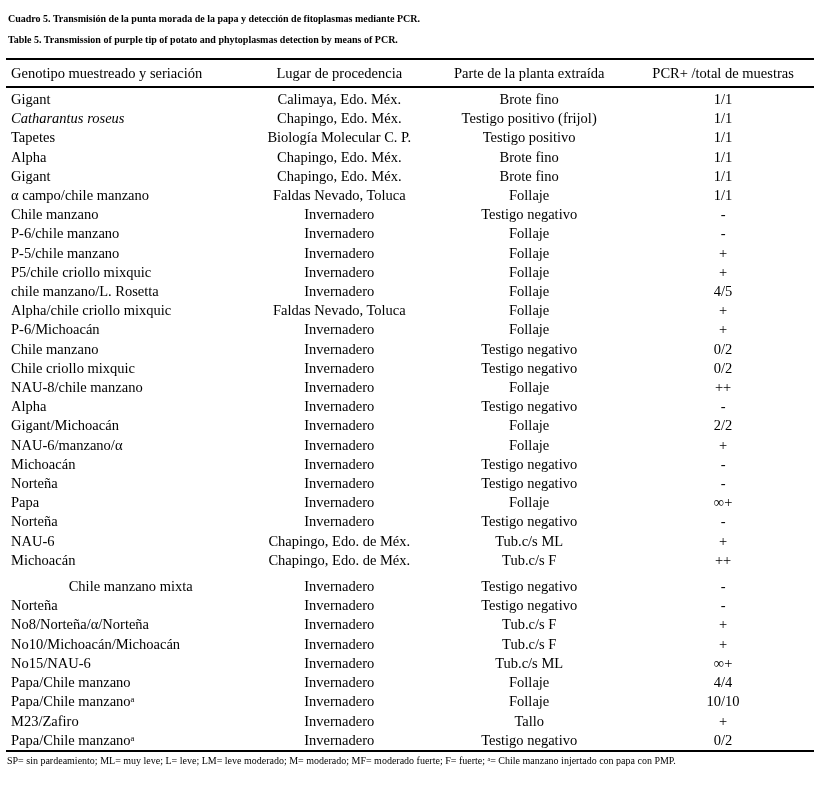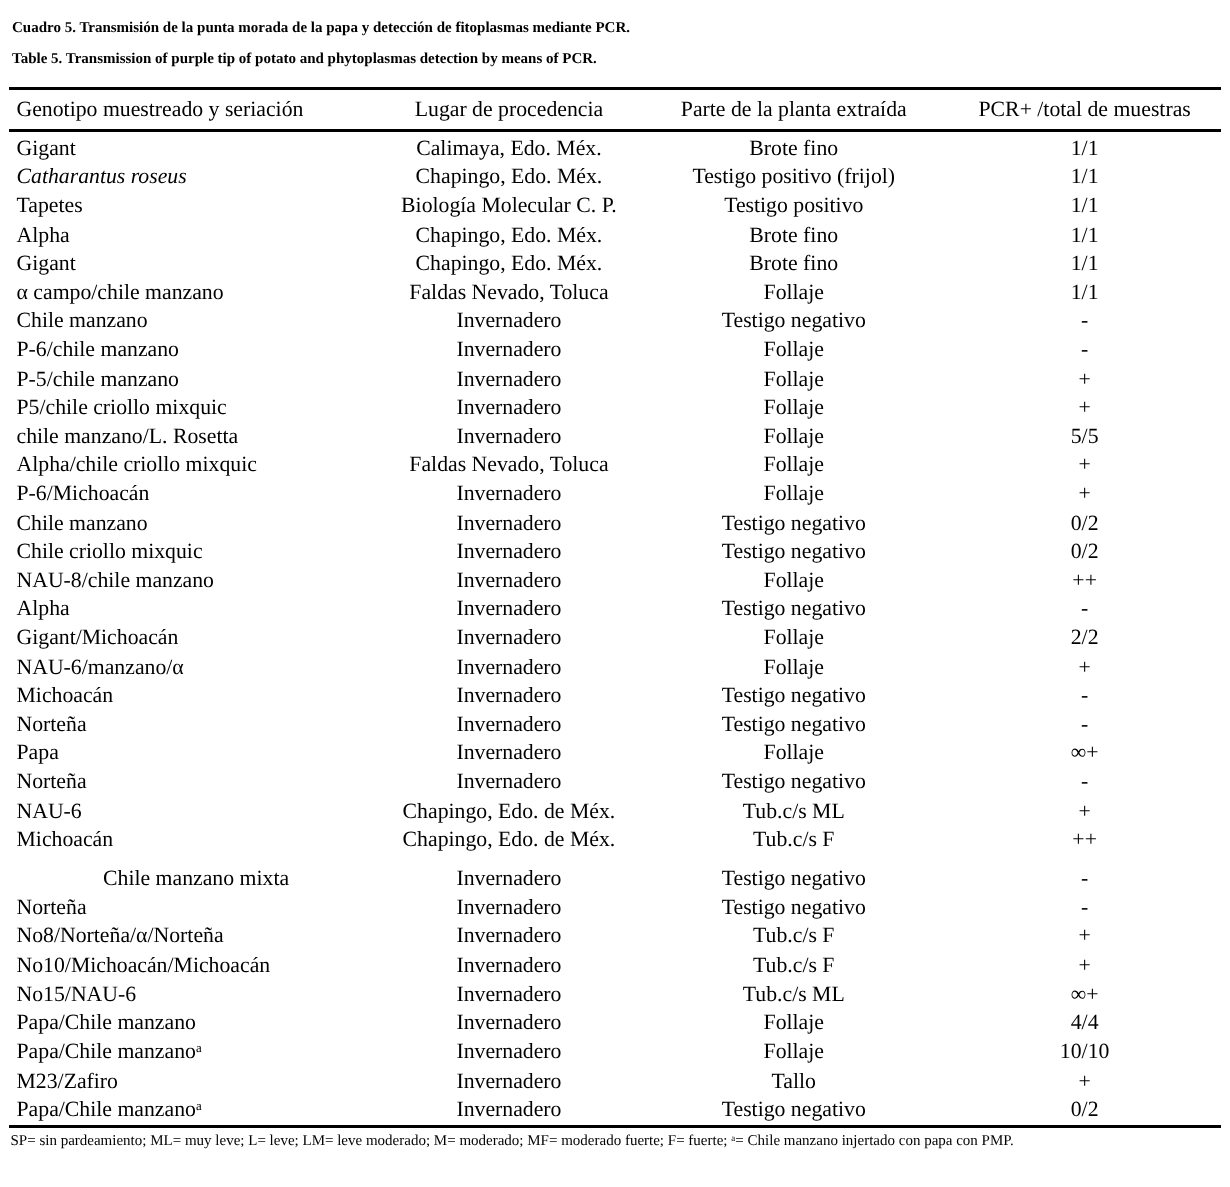--- a/index.html
+++ b/index.html
@@ -159,21 +159,21 @@
         <tr>
           <td>P5/chile criollo mixquic</td>
           <td>Invernadero</td>
           <td>Follaje</td>
           <td>+</td>
         </tr>
         <tr>
           <td>chile manzano/L. Rosetta</td>
           <td>Invernadero</td>
           <td>Follaje</td>
-          <td>5/5</td>
+          <td>4/5</td>
         </tr>
         <tr>
           <td>Alpha/chile criollo mixquic</td>
           <td>Faldas Nevado, Toluca</td>
           <td>Follaje</td>
           <td>+</td>
         </tr>
         <tr>
           <td>P-6/Michoacán</td>
           <td>Invernadero</td>

